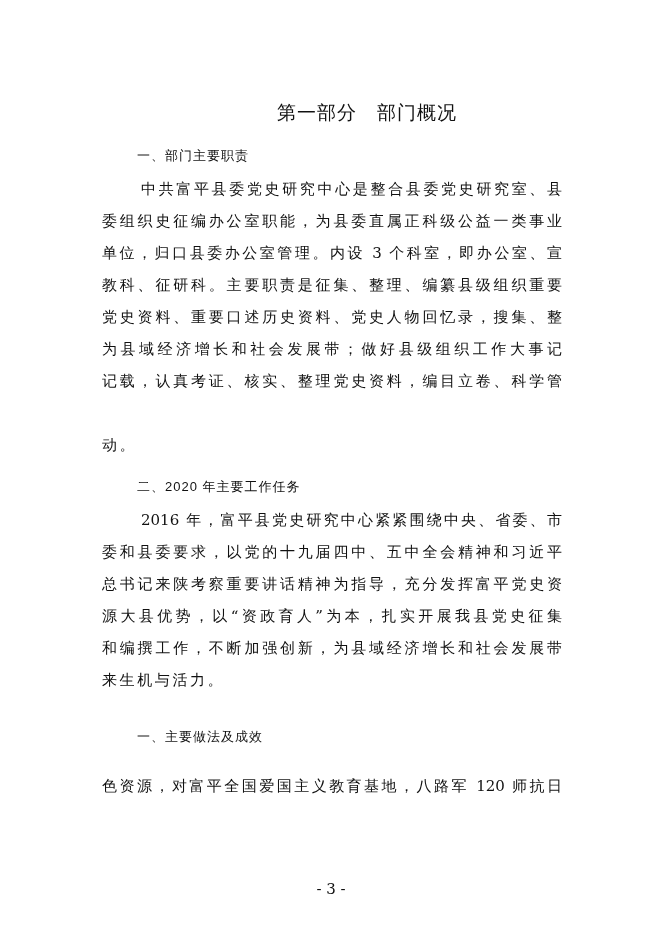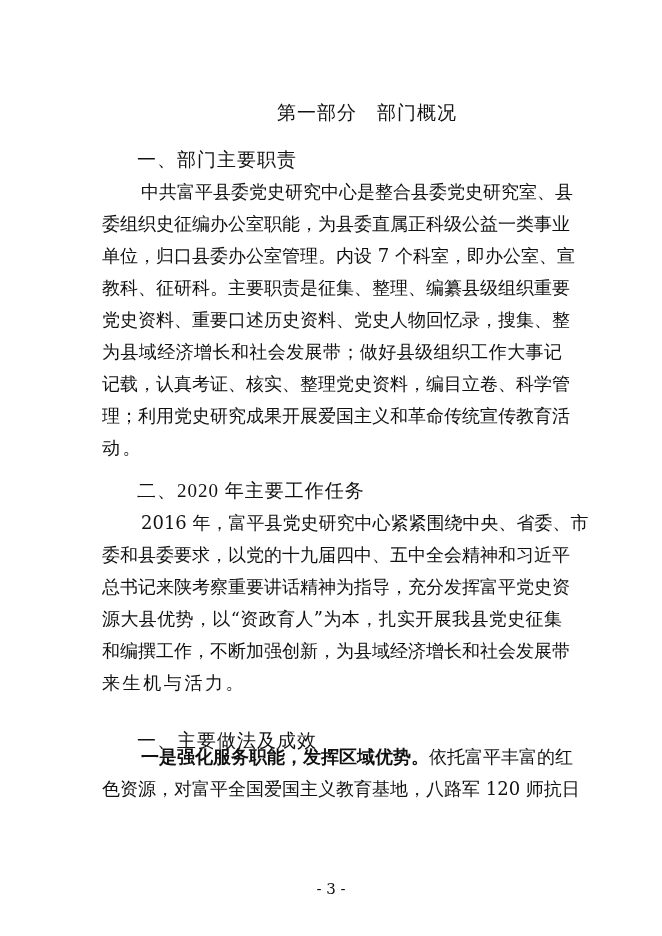--- a/index.html
+++ b/index.html
@@ -1,52 +1,50 @@
 <!DOCTYPE html>
 <html><head>
   <meta charset="utf-8">
   <style>
     html, body { margin: 0; padding: 0; background: #ffffff; }
     body { width: 662px; height: 936px; position: relative; overflow: hidden;
       font-family: "DejaVu Serif", "Liberation Serif", serif; color: #111; }
     .page { position: absolute; left: 0; top: 0; width: 662px; height: 936px; }
     .title { position: absolute; top: 100px; left: 0; width: 662px; text-align: center;
       font-family: Liberation Mono, monospace; font-size: 19px; letter-spacing: 1px; padding-left: 36px; }
-    .h { position: absolute; left: 137px; font-family: Liberation Serif, serif;
-      font-size: 19px; letter-spacing: 1px; }
-    .line { position: absolute; left: 102px; width: 460px; font-size: 18px;
+    .h { position: absolute; left: 137px; font-family: Liberation Sans, sans-serif;
+      font-size: 13px; letter-spacing: 1px; }
+    .line { position: absolute; left: 102px; width: 460px; font-size: 15px;
       white-space: nowrap; text-align: justify; text-align-last: justify; letter-spacing: 0; }
     .line.indent { left: 141px; width: 421px; }
     .line.last { text-align-last: left; letter-spacing: 2.6px; }
     .bold { font-weight: bold; }
     .pageno { position: absolute; top: 880px; left: 0; width: 662px; text-align: center; font-size: 15px; }
   </style>
 </head>
 <body>
 
 <div class="page">
   <div class="title">第一部分　部门概况</div>
 
   <div class="h" style="top:147px">一、部门主要职责</div>
   <div class="line indent" style="top:180px">中共富平县委党史研究中心是整合县委党史研究室、县</div>
   <div class="line" style="top:212px">委组织史征编办公室职能，为县委直属正科级公益一类事业</div>
-  <div class="line" style="top:244px">单位，归口县委办公室管理。内设 7 个科室，即办公室、宣</div>
+  <div class="line" style="top:244px">单位，归口县委办公室管理。内设 3 个科室，即办公室、宣</div>
   <div class="line" style="top:276px">教科、征研科。主要职责是征集、整理、编纂县级组织重要</div>
   <div class="line" style="top:308px">党史资料、重要口述历史资料、党史人物回忆录，搜集、整</div>
   <div class="line" style="top:340px">为县域经济增长和社会发展带；做好县级组织工作大事记</div>
   <div class="line" style="top:372px">记载，认真考证、核实、整理党史资料，编目立卷、科学管</div>
-  <div class="line" style="top:404px">理；利用党史研究成果开展爱国主义和革命传统宣传教育活</div>
   <div class="line last" style="top:436px">动。</div>
 
   <div class="h" style="top:478px">二、2020 年主要工作任务</div>
   <div class="line indent" style="top:511px">2016 年，富平县党史研究中心紧紧围绕中央、省委、市</div>
   <div class="line" style="top:575px">总书记来陕考察重要讲话精神为指导，充分发挥富平党史资</div>
   <div class="line" style="top:543px">委和县委要求，以党的十九届四中、五中全会精神和习近平</div>
   <div class="line" style="top:607px">源大县优势，以“资政育人”为本，扎实开展我县党史征集</div>
   <div class="line" style="top:639px">和编撰工作，不断加强创新，为县域经济增长和社会发展带</div>
   <div class="line last" style="top:671px">来生机与活力。</div>
 
   <div class="h" style="top:728px">一、主要做法及成效</div>
-  <div class="line indent" style="top:745px"><span class="bold">一是强化服务职能，发挥区域优势。</span><span>依托富平丰富的红</span></div>
   <div class="line" style="top:777px">色资源，对富平全国爱国主义教育基地，八路军 120 师抗日</div>
 
   <div class="pageno">- 3 -</div>
 </div>
 
 </body></html>

